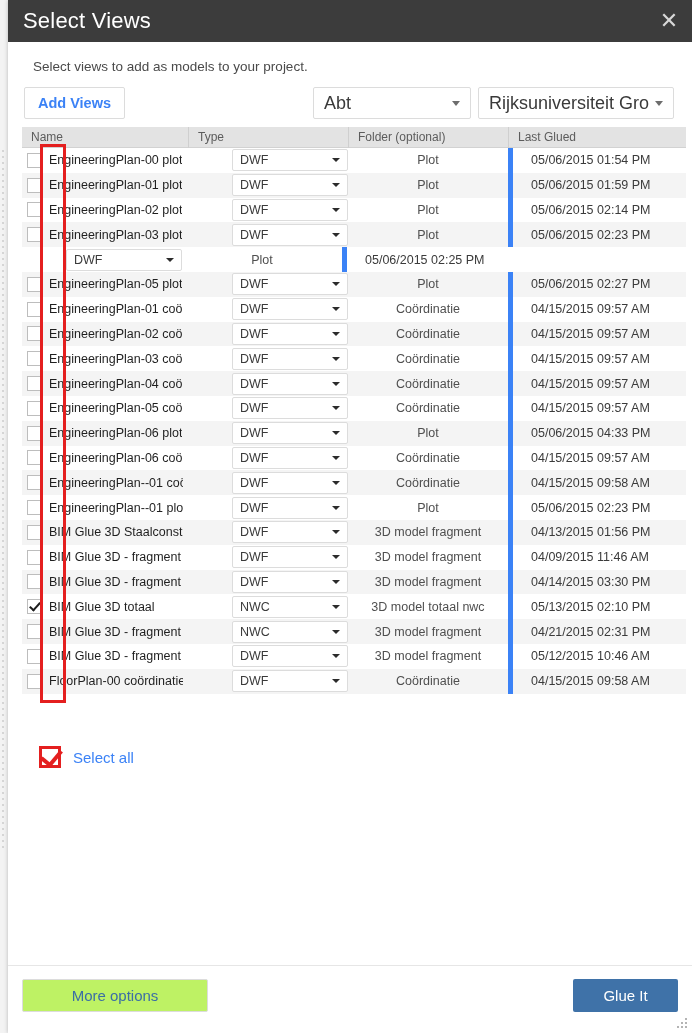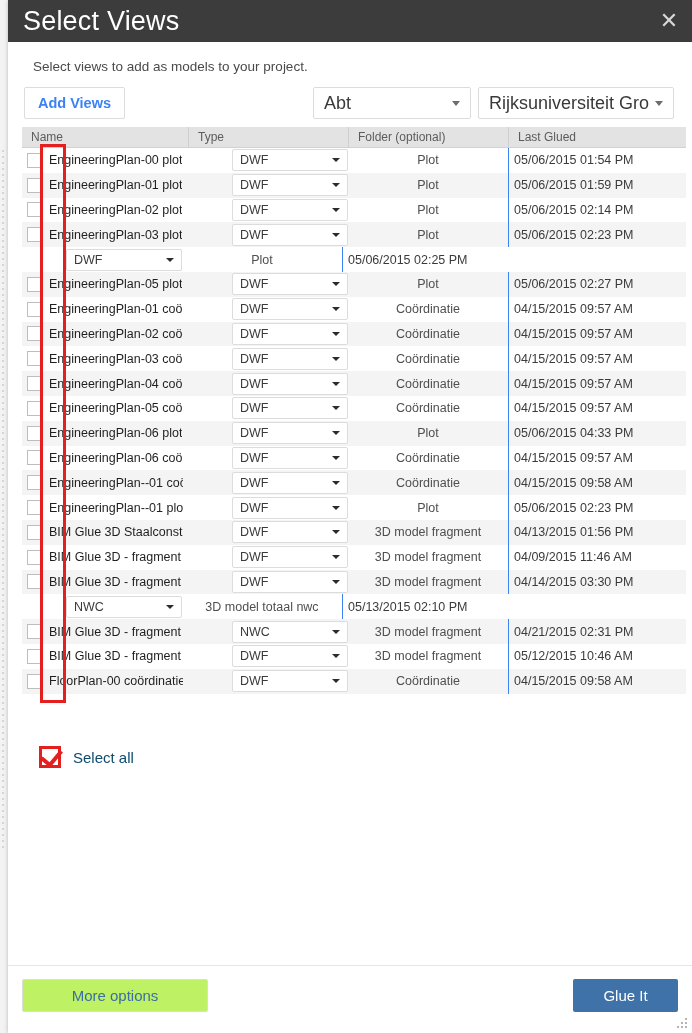--- a/index.html
+++ b/index.html
@@ -36,21 +36,21 @@
   }
 
   .titlebar {
     position: relative;
     height: 42px;
     background: #3c3c3c;
     display: flex; align-items: center;
   }
   .title-text {
     color: #ffffff;
-    font-size: 27px;
+    font-size: 22px;
     font-weight: 400;
     letter-spacing: .2px;
     margin-left: 15px;
   }
   .close-btn {
     position: absolute; right: 0; top: 0;
     width: 46px; height: 42px;
     display: flex; align-items: center; justify-content: center;
     color: #d8d8d8; font-size: 22px; line-height: 1;
     cursor: pointer;
@@ -196,24 +196,24 @@
     border-top: 4.5px solid #2b2b2b;
   }
   .cell-folder {
     width: 160px;
     justify-content: center;
     font-size: 12.5px;
     color: #4f4f4f;
   }
   .cell-glued {
     width: 178px;
-    padding-left: 5px;
+    padding-left: 18px;
     font-size: 12.5px;
     color: #3b3b3b;
-    border-left: 1px solid #3b82f6;
+    border-left: 5px solid #3b82f6;
   }
 
   
   .anno-rect {
     position: absolute;
     left: 32px; top: 144px;
     width: 26px; height: 559px;
     border: 3px solid #e41f1f;
     pointer-events: none;
   }
@@ -233,21 +233,21 @@
     content: "";
     position: absolute;
     left: 3px; top: -3px;
     width: 9px; height: 16px;
     border: solid #e41f1f;
     border-width: 0 4px 4px 0;
     transform: rotate(40deg);
   }
   .selectall-text {
     margin-left: 12px;
-    color: #0c4a6e;
+    color: #3b82f6;
     font-size: 15px;
   }
 
   
   .footer-sep {
     position: absolute; left: 0; top: 965px; width: 684px; height: 1px;
     background: #e6e6e6;
   }
   .btn-more {
     position: absolute; left: 14px; top: 979px;
@@ -565,20 +565,24 @@
             <div class="cell cell-type">
               <div class="type-select">
                 <span class="tval">DWF</span>
                 <span class="caret-sm"></span>
               </div>
             </div>
             <div class="cell cell-folder">3D model fragment</div>
             <div class="cell cell-glued">04/14/2015 03:30 PM</div>
           </div>
           <div class="row">
+            <div class="cell cell-name">
+              <div class="cb checked"></div>
+              <span class="name-text">BIM Glue 3D totaal</span>
+            </div>
             <div class="cell cell-type">
               <div class="type-select">
                 <span class="tval">NWC</span>
                 <span class="caret-sm"></span>
               </div>
             </div>
             <div class="cell cell-folder">3D model totaal nwc</div>
             <div class="cell cell-glued">05/13/2015 02:10 PM</div>
           </div>
           <div class="row alt">

